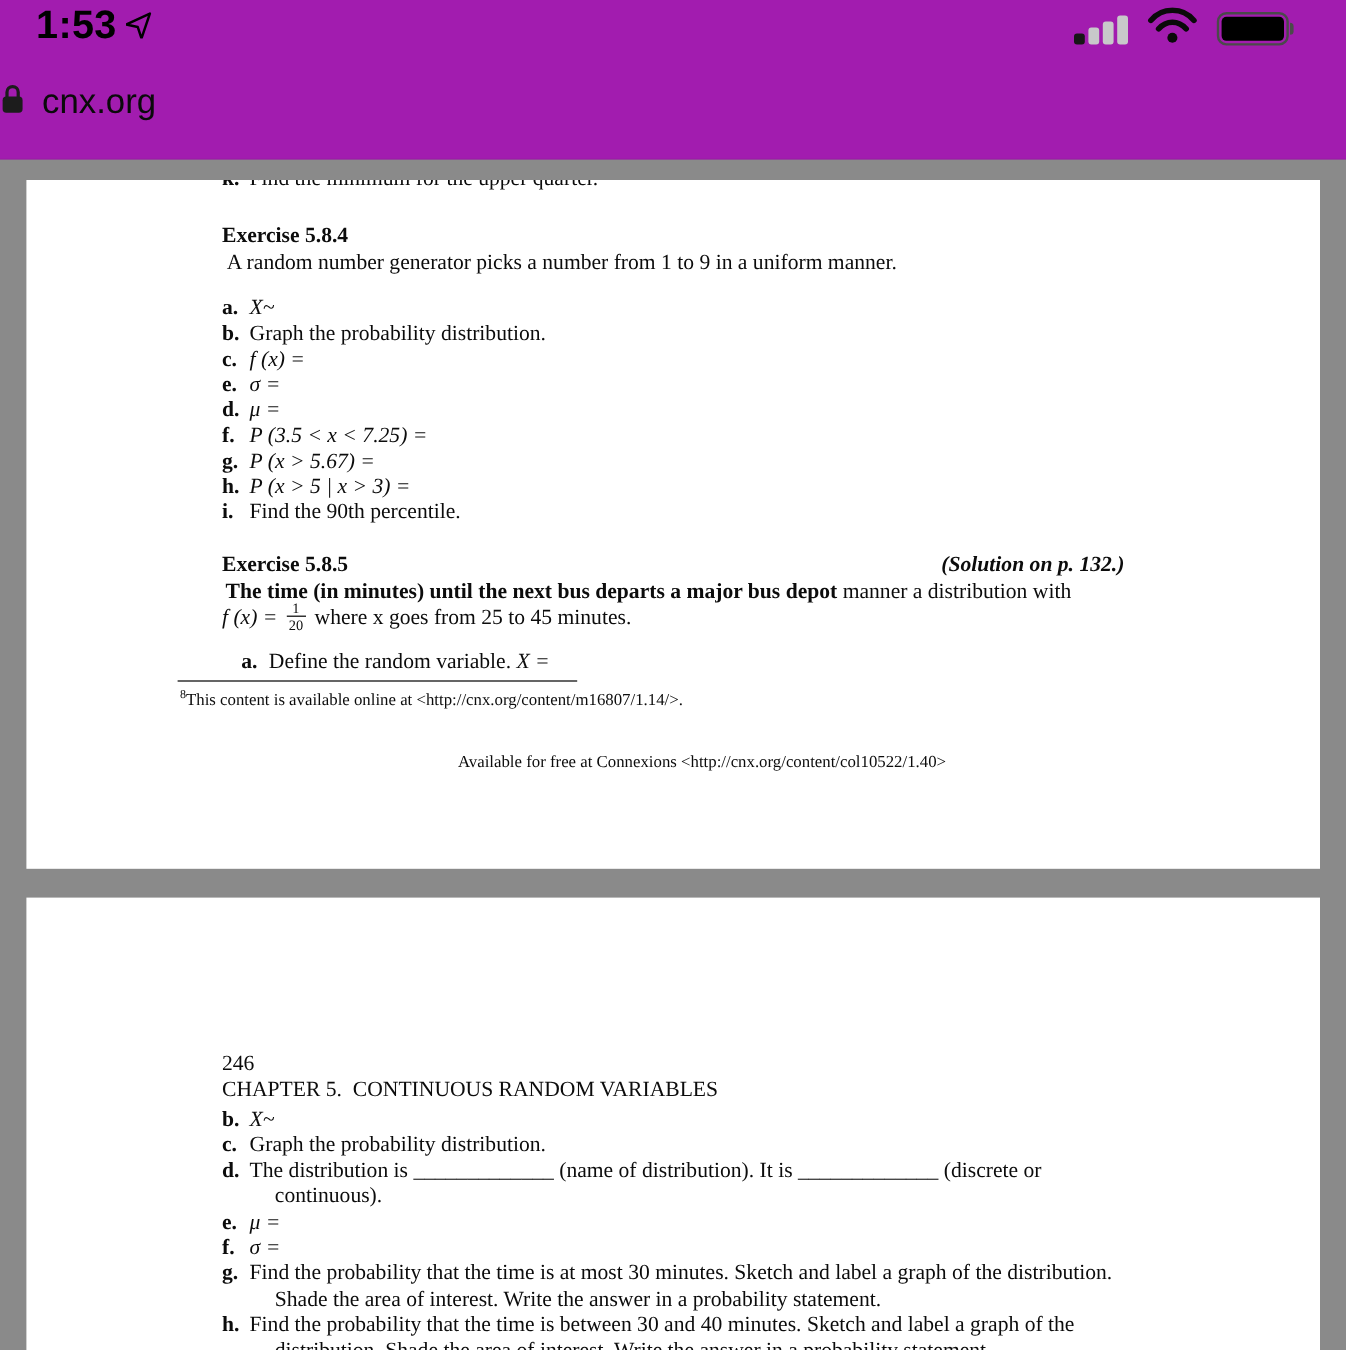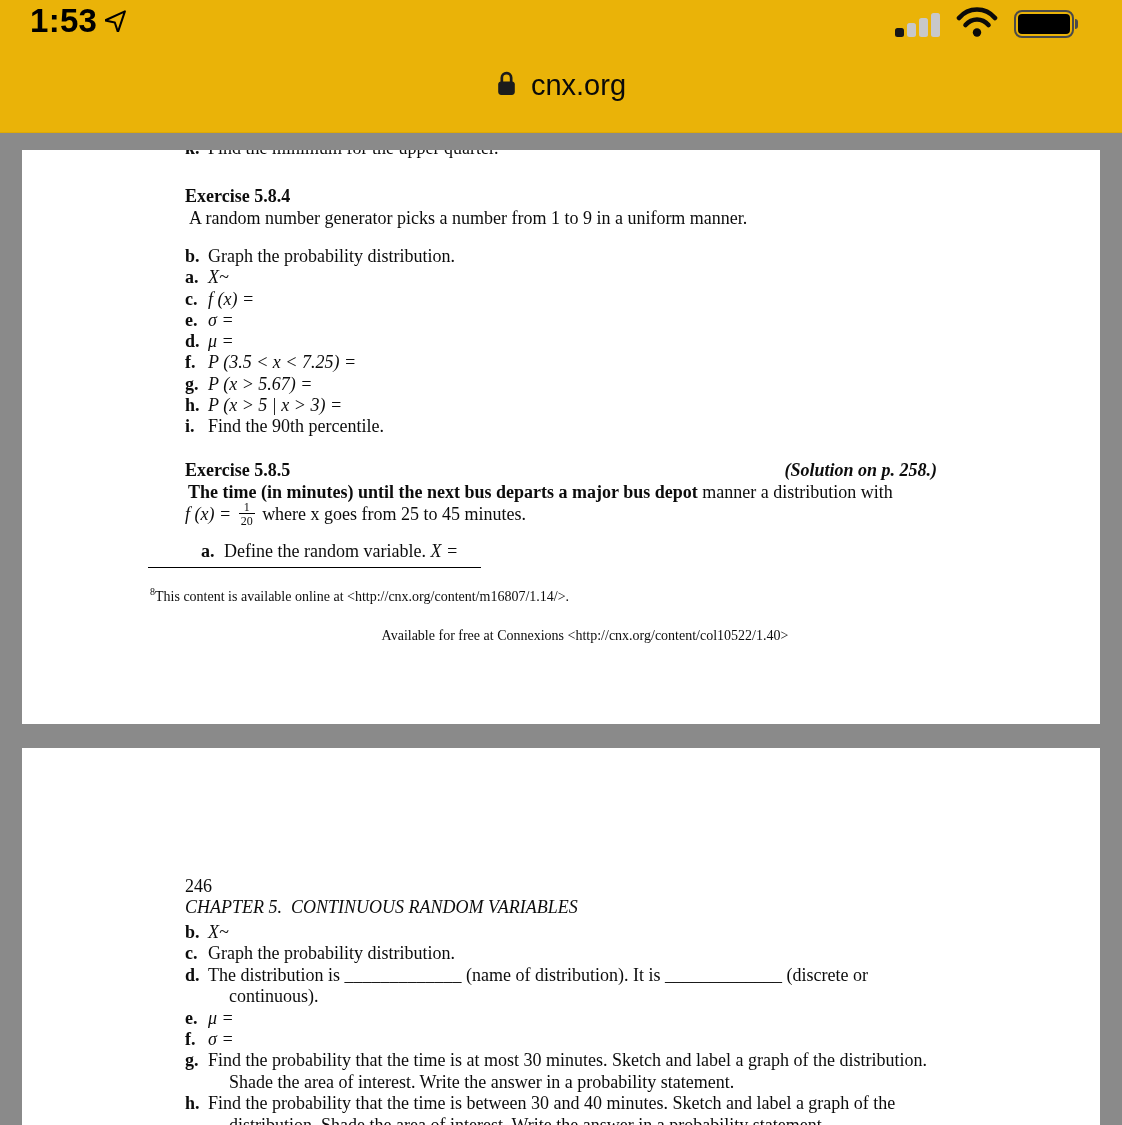--- a/index.html
+++ b/index.html
@@ -8,21 +8,21 @@
     position: relative;
     background: #8a8a8a;
     overflow: hidden;
     font-family: "Liberation Sans", sans-serif;
   }
 
   
   .chrome {
     position: absolute; top: 0; left: 0;
     width: 1122px; height: 133px;
-    background: #eab308;
+    background: #a21caf;
     z-index: 20;
     border-bottom: 1px solid rgba(0,0,0,0.05);
   }
   .status-left {
     position: absolute; left: 30px; top: 2px;
     display: flex; align-items: center; gap: 8px;
   }
   .time { font-size: 33px; font-weight: 700; color: #000; letter-spacing: 0.3px; }
   .status-right {
     position: absolute; right: 44px; top: 8px;
@@ -36,21 +36,21 @@
   .bars .b4 { height: 24px; }
   .battery { display: flex; align-items: center; }
   .bat-body {
     width: 60px; height: 28px;
     border: 2px solid #4a4a4a; border-radius: 8px; padding: 2px;
   }
   .bat-fill { width: 100%; height: 100%; background: #000; border-radius: 4px; }
   .bat-nub { width: 3px; height: 10px; background: #4a4a4a; border-radius: 0 3px 3px 0; margin-left: 1px; }
   .urlbar {
     position: absolute; left: 0; top: 58px; width: 100%;
-    display: flex; align-items: center; justify-content: center; gap: 14px;
+    display: flex; align-items: center; gap: 14px;
     height: 54px;
   }
   .domain { font-size: 29px; color: #0a0a0a; }
 
   
   .viewer { position: absolute; top: 17px; left: 0; width: 1122px; height: 821px; }
   .page {
     position: absolute; left: 22px; width: 1078px;
     background: #ffffff;
     overflow: hidden;
@@ -73,61 +73,61 @@
   .ex1-intro   { left: 167px; top: 58px; white-space: nowrap; }
   .ex1-items   { left: 163px; top: 96px; }
   .ex2-head    { left: 163px; top: 310px; width: 752px; display: flex; justify-content: space-between; }
   .ex2-intro   { left: 166px; top: 332px; white-space: nowrap; }
   .ex2-formula { left: 163px; top: 349px; height: 30px; display: flex; align-items: center; white-space: pre; }
   .frac { display: inline-block; text-align: center; vertical-align: middle; margin: 0 3px; }
   .frac .num { display: block; font-size: 12px; line-height: 12px; padding: 0 2px; }
   .frac .den { display: block; font-size: 12px; line-height: 14px; border-top: 1px solid #000; padding: 0 2px; }
   .ex2-items   { left: 163px; top: 391px; margin-left: 16px; }
   .foot-rule   { left: 126px; top: 417px; width: 333px; height: 1px; background: #000; }
-  .footnote    { left: 128px; top: 424px; font-size: 14px; white-space: nowrap; margin-top: 12px; }
+  .footnote    { left: 128px; top: 424px; font-size: 14px; white-space: nowrap; }
   .footnote sup { font-size: 10px; }
   .availability { left: 0; top: 478px; width: 100%; text-align: center; font-size: 14px; margin-left: 24px; }
 
   
   .p2-head  { left: 163px; top: 128px; width: 788px; display: flex; justify-content: center; align-items: baseline; flex-direction: column; }
-  .chap     { font-style: italic; white-space: pre; }
+  .chap     { white-space: pre; }
   .p2-items { left: 163px; top: 174px; width: 752px; }
   .item-row { display: flex; line-height: 21.4px; }
   .item-row .lbl { flex: 0 0 23px; }
   .itx { flex: 1; padding-left: 21px; text-indent: -21px; }
 </style>
 </head>
 <body>
 
 <div class="viewer">
 
   <div class="page page1">
 
     <div class="abs clip-line iline">
       <span class="lbl">k.</span><span>Find the minimum for the upper quarter.</span>
     </div>
 
     <div class="abs ex1-title">Exercise 5.8.4</div>
     <div class="abs ex1-intro">A random number generator picks a number from 1 to 9 in a uniform manner.</div>
 
     <div class="abs ex1-items">
+      <div class="iline"><span class="lbl">a.</span><span class="t"></span><span class="m">X~</span></div>
       <div class="iline"><span class="lbl">b.</span><span class="t">Graph the probability distribution.</span><span class="m"></span></div>
-      <div class="iline"><span class="lbl">a.</span><span class="t"></span><span class="m">X~</span></div>
       <div class="iline"><span class="lbl">c.</span><span class="t"></span><span class="m">f (x) =</span></div>
       <div class="iline"><span class="lbl">e.</span><span class="t"></span><span class="m">σ =</span></div>
       <div class="iline"><span class="lbl">d.</span><span class="t"></span><span class="m">μ =</span></div>
       <div class="iline"><span class="lbl">f.</span><span class="t"></span><span class="m">P (3.5 &lt; x &lt; 7.25) =</span></div>
       <div class="iline"><span class="lbl">g.</span><span class="t"></span><span class="m">P (x &gt; 5.67) =</span></div>
       <div class="iline"><span class="lbl">h.</span><span class="t"></span><span class="m">P (x &gt; 5 | x &gt; 3) =</span></div>
       <div class="iline"><span class="lbl">i.</span><span class="t">Find the 90th percentile.</span><span class="m"></span></div>
     </div>
 
     <div class="abs ex2-head">
       <span class="bold">Exercise 5.8.5</span>
-      <span class="bolditalic">(Solution on p. 258.)</span>
+      <span class="bolditalic">(Solution on p. 132.)</span>
     </div>
 
     <div class="abs ex2-intro">
       <span class="bold">The time (in minutes) until the next bus departs a major bus depot</span><span> manner a distribution with</span>
     </div>
 
     <div class="abs ex2-formula">
       <span class="m">f (x) = </span><span class="frac"><span class="num">1</span><span class="den">20</span></span><span> where x goes from 25 to 45 minutes.</span>
     </div>
 

